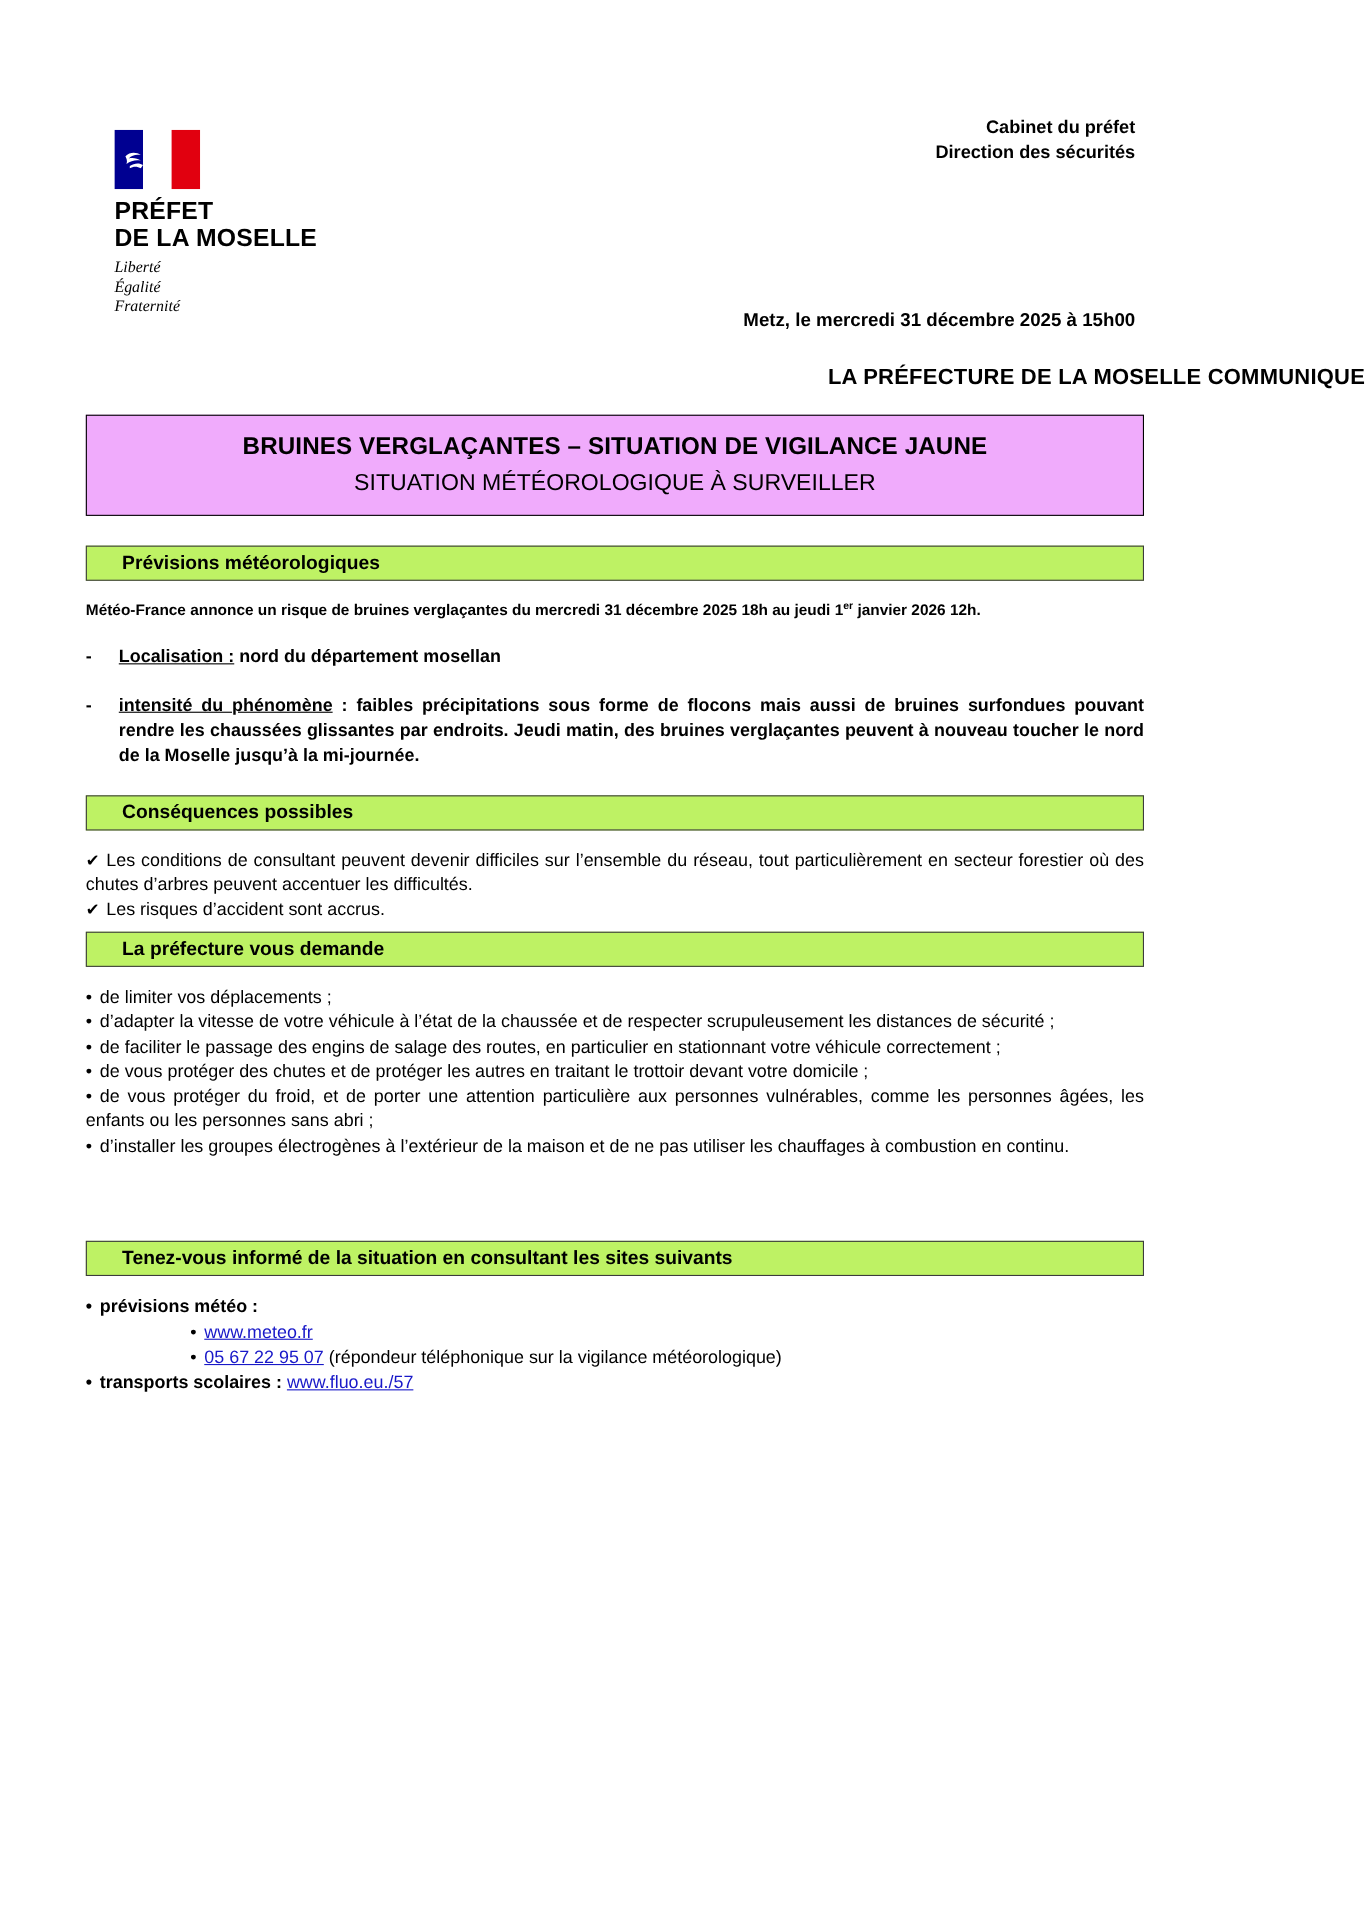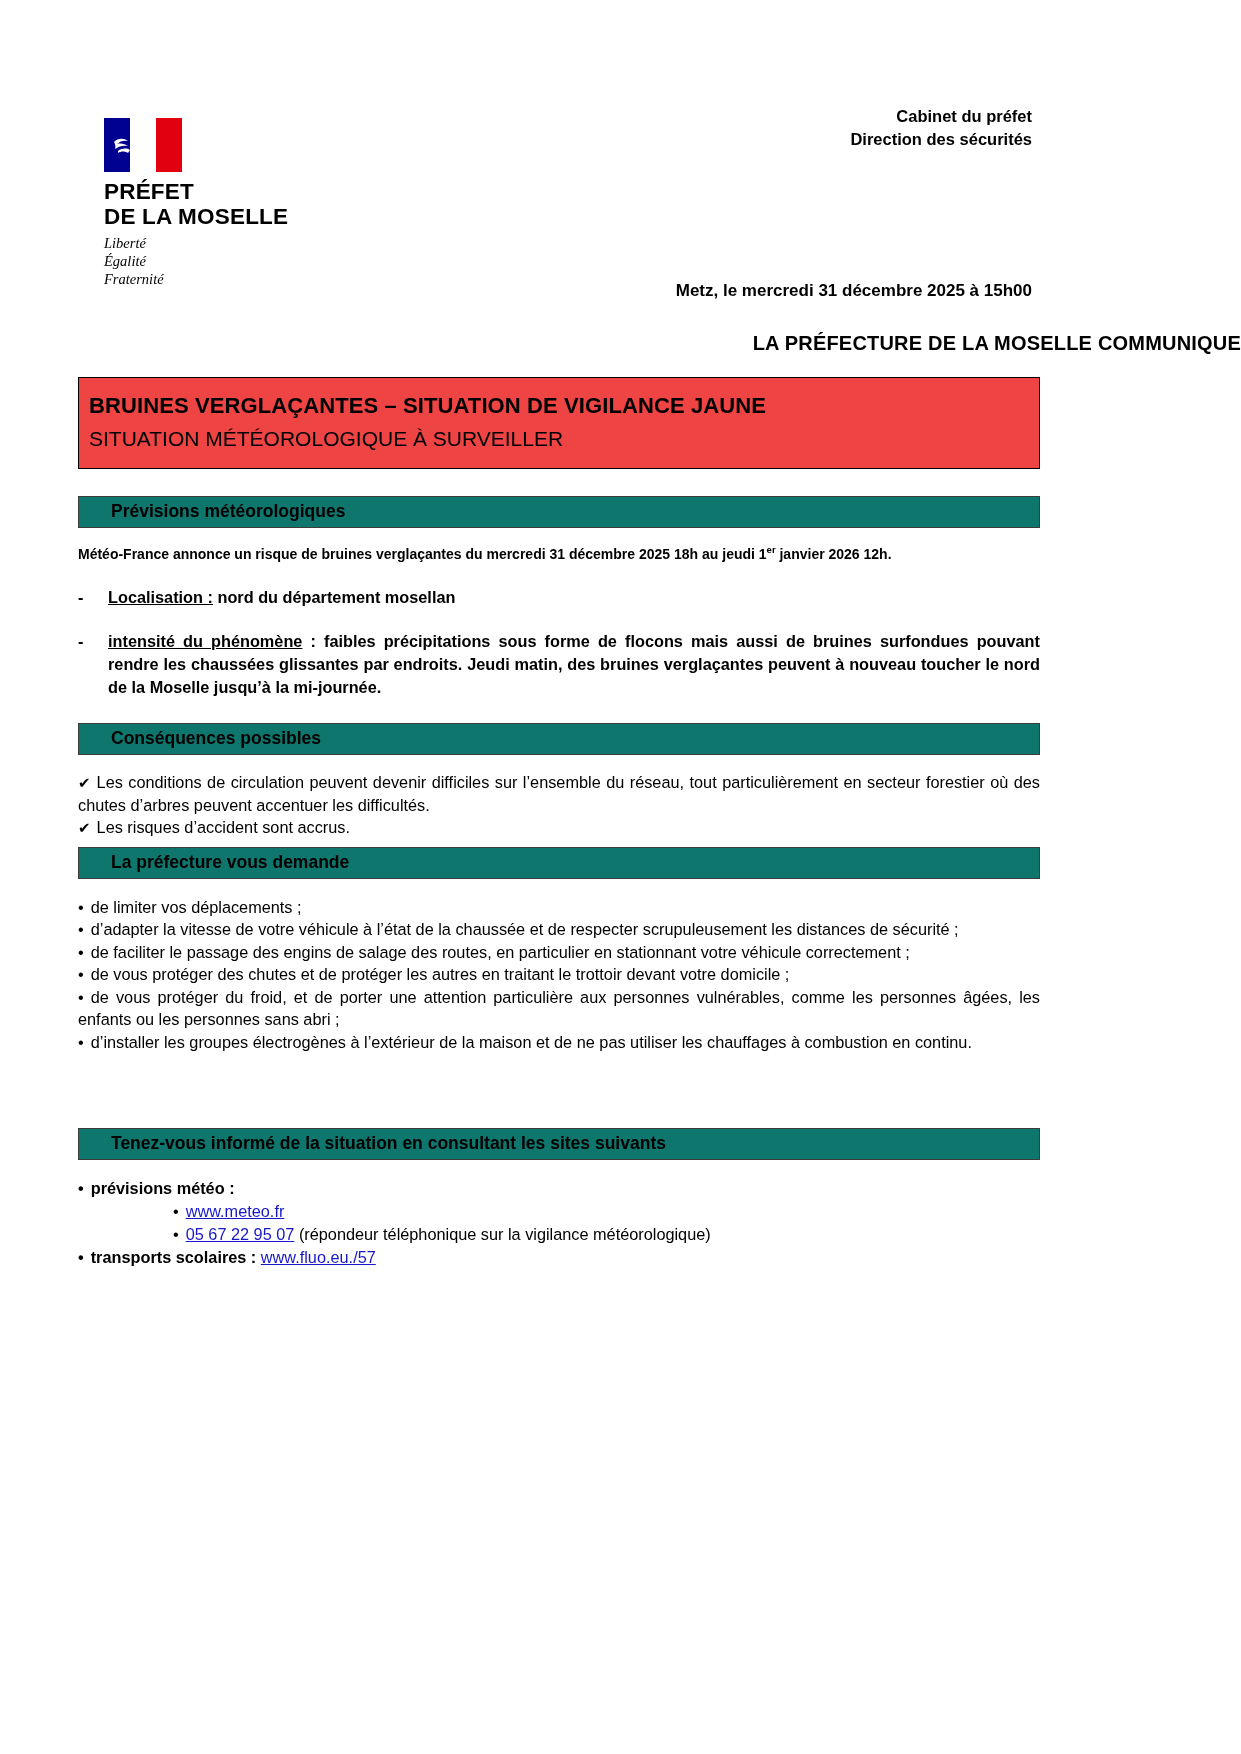--- a/index.html
+++ b/index.html
@@ -93,43 +93,43 @@
     letter-spacing: 0.2px;
   }
 
   
   .banner {
     position: absolute;
     left: 78px;
     top: 377px;
     width: 962px;
     box-sizing: border-box;
-    background: #ef4444;
+    background: #f0abfc;
     border: 1px solid #000000;
     padding: 14px 10px 16px 10px;
-    text-align: left;
+    text-align: center;
   }
   .banner-line1 {
     font-size: 22px;
     font-weight: bold;
     letter-spacing: 0.1px;
     line-height: 1.3;
   }
   .banner-line2 {
     font-size: 21px;
     font-weight: normal;
     line-height: 1.3;
     margin-top: 4px;
   }
 
   
   .section-head {
     box-sizing: border-box;
     border: 1px solid #3c3c3c;
-    background: #0f766e;
+    background: #bef264;
     padding: 4px 0 5px 32px;
     font-size: 17.5px;
     font-weight: bold;
     margin: 0;
   }
 
   
   .body-text {
     font-size: 14px;
     line-height: 1.38;
@@ -242,21 +242,21 @@
       <span class="dash-mark">-</span>
       <span class="dash-body"><span class="u">intensité du phénomène</span><span> : faibles précipitations sous forme de flocons mais aussi de bruines surfondues pouvant rendre les chaussées glissantes par endroits. Jeudi matin, des bruines verglaçantes peuvent à nouveau toucher le nord de la Moselle jusqu’à la mi-journée.</span></span>
     </div>
   </div>
 
   <div class="blk" style="left:78px; top:723px; width:962px;">
     <div class="section-head">Conséquences possibles</div>
 
     <div style="margin-top:16px;">
       <p class="check-line" style="margin:0;">
-        <span class="check-mark">✔</span><span>Les conditions de circulation peuvent devenir difficiles sur l’ensemble du réseau, tout particulièrement en secteur forestier où des chutes d’arbres peuvent accentuer les difficultés.</span>
+        <span class="check-mark">✔</span><span>Les conditions de consultant peuvent devenir difficiles sur l’ensemble du réseau, tout particulièrement en secteur forestier où des chutes d’arbres peuvent accentuer les difficultés.</span>
       </p>
       <p class="check-line" style="margin:0;">
         <span class="check-mark">✔</span><span>Les risques d’accident sont accrus.</span>
       </p>
     </div>
   </div>
 
   <div class="blk" style="left:78px; top:847px; width:962px;">
     <div class="section-head">La préfecture vous demande</div>
 

